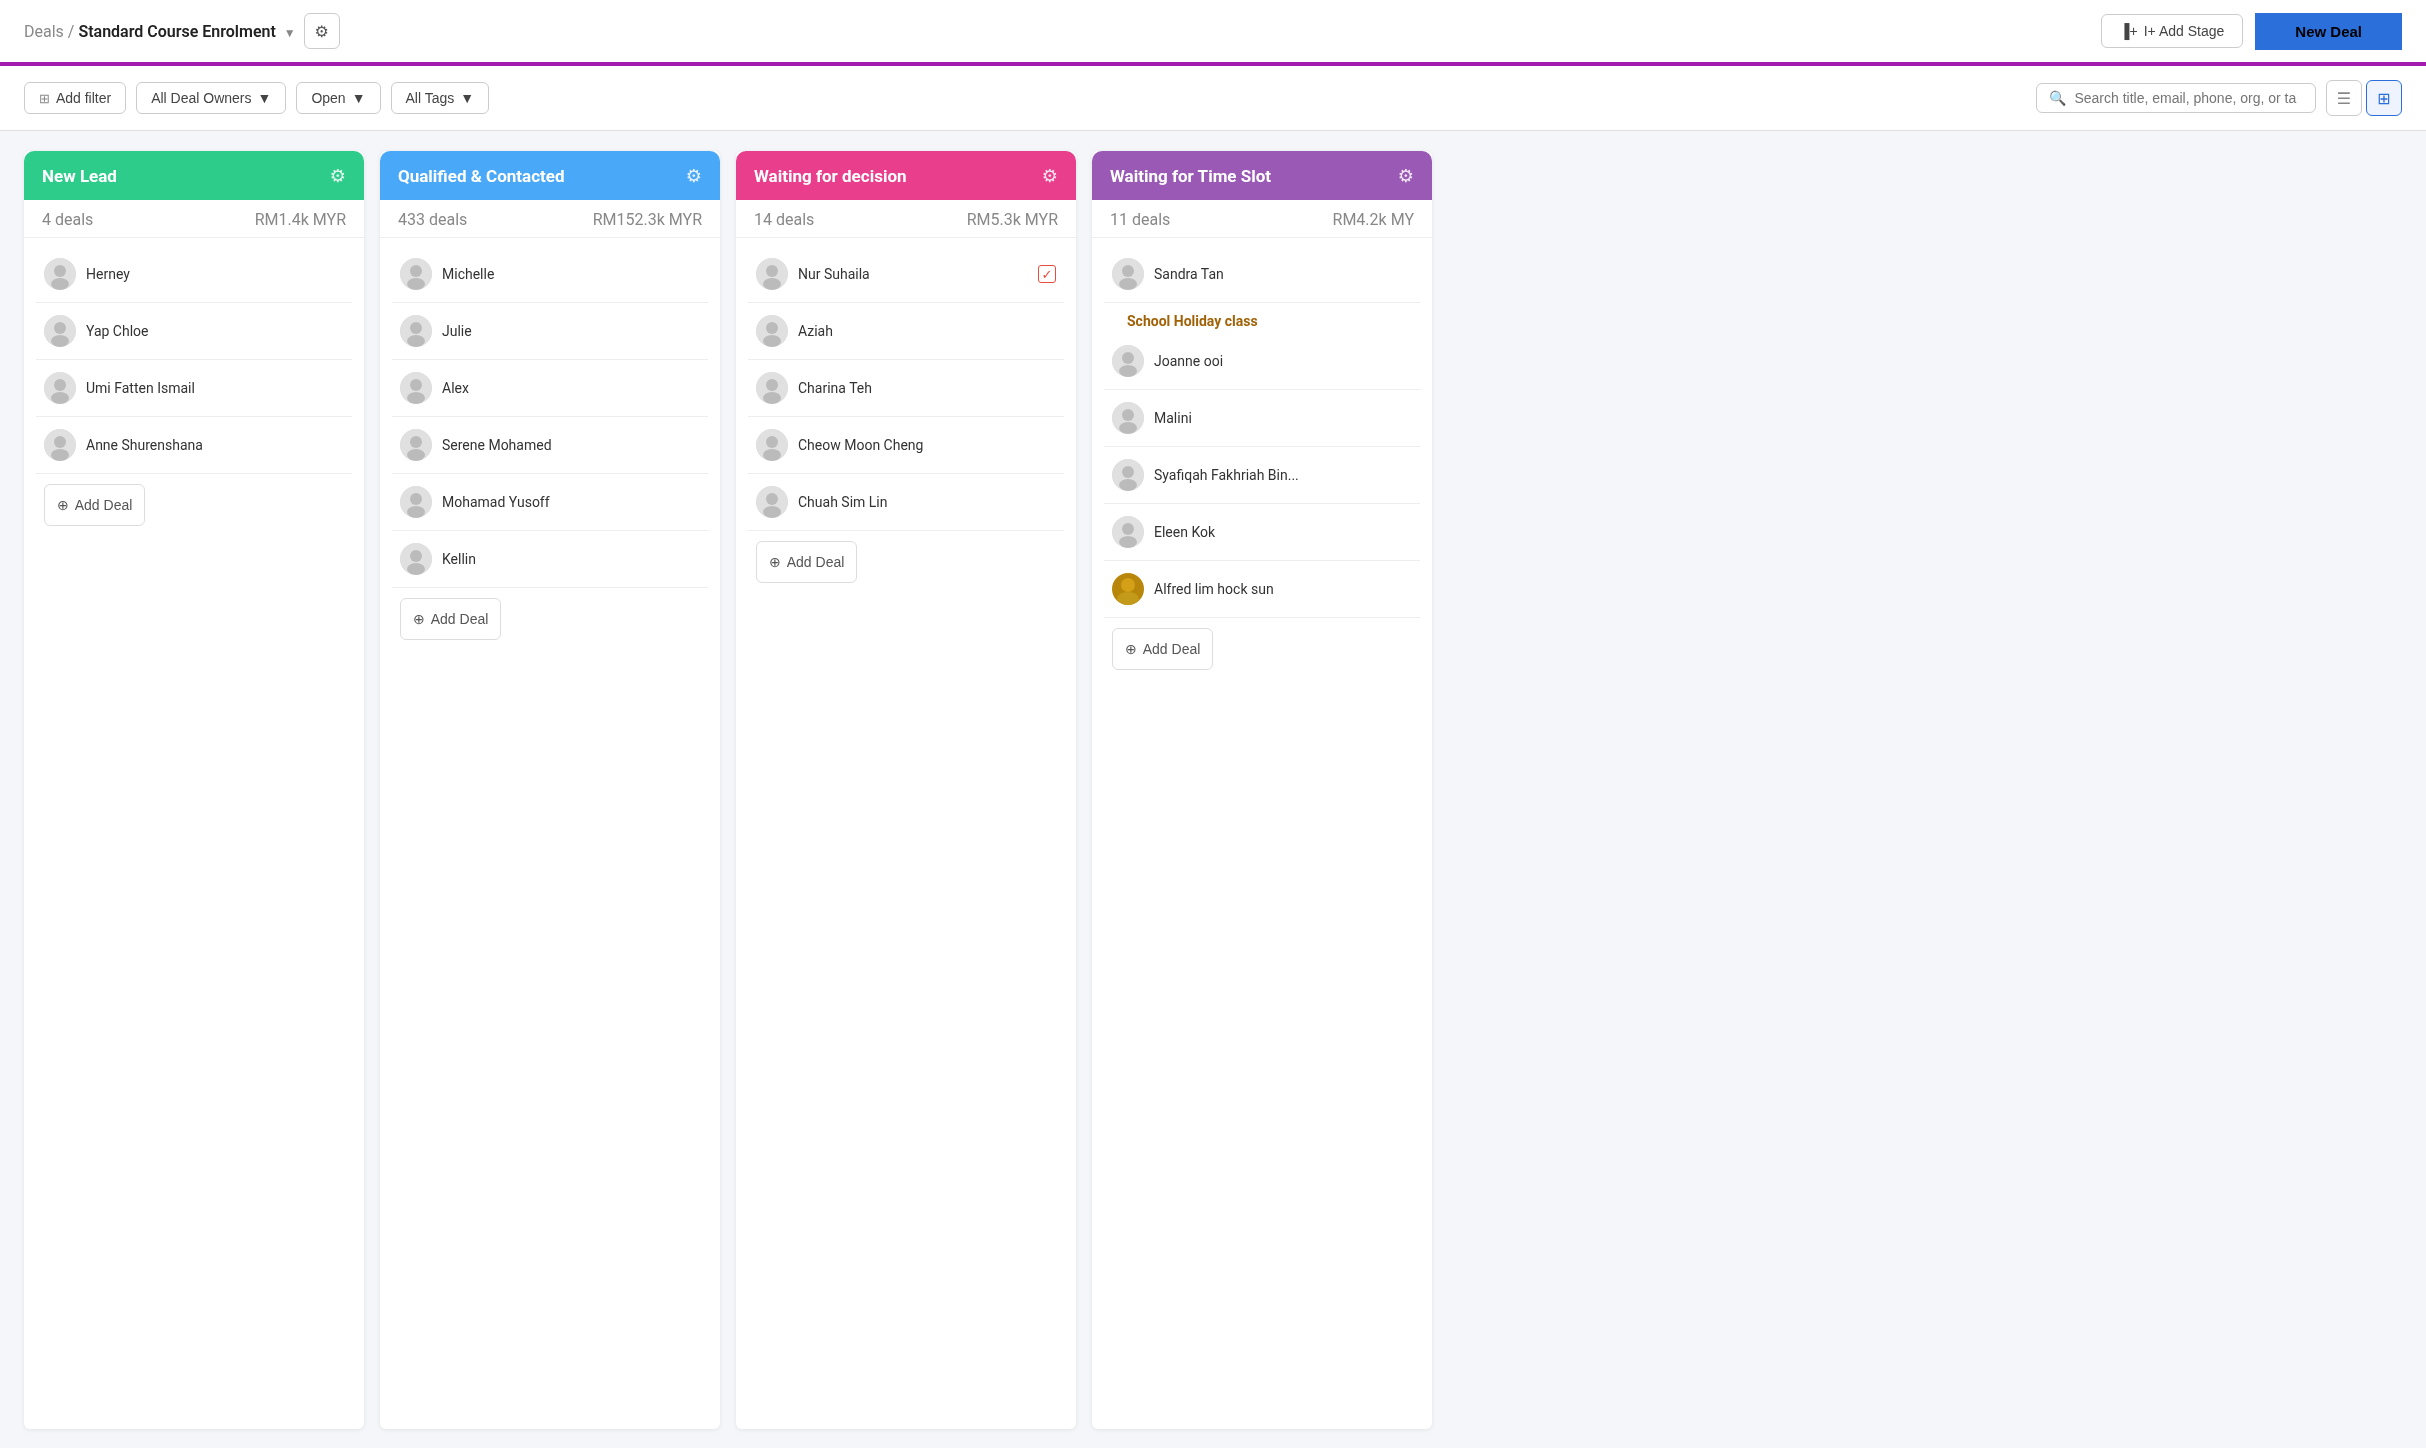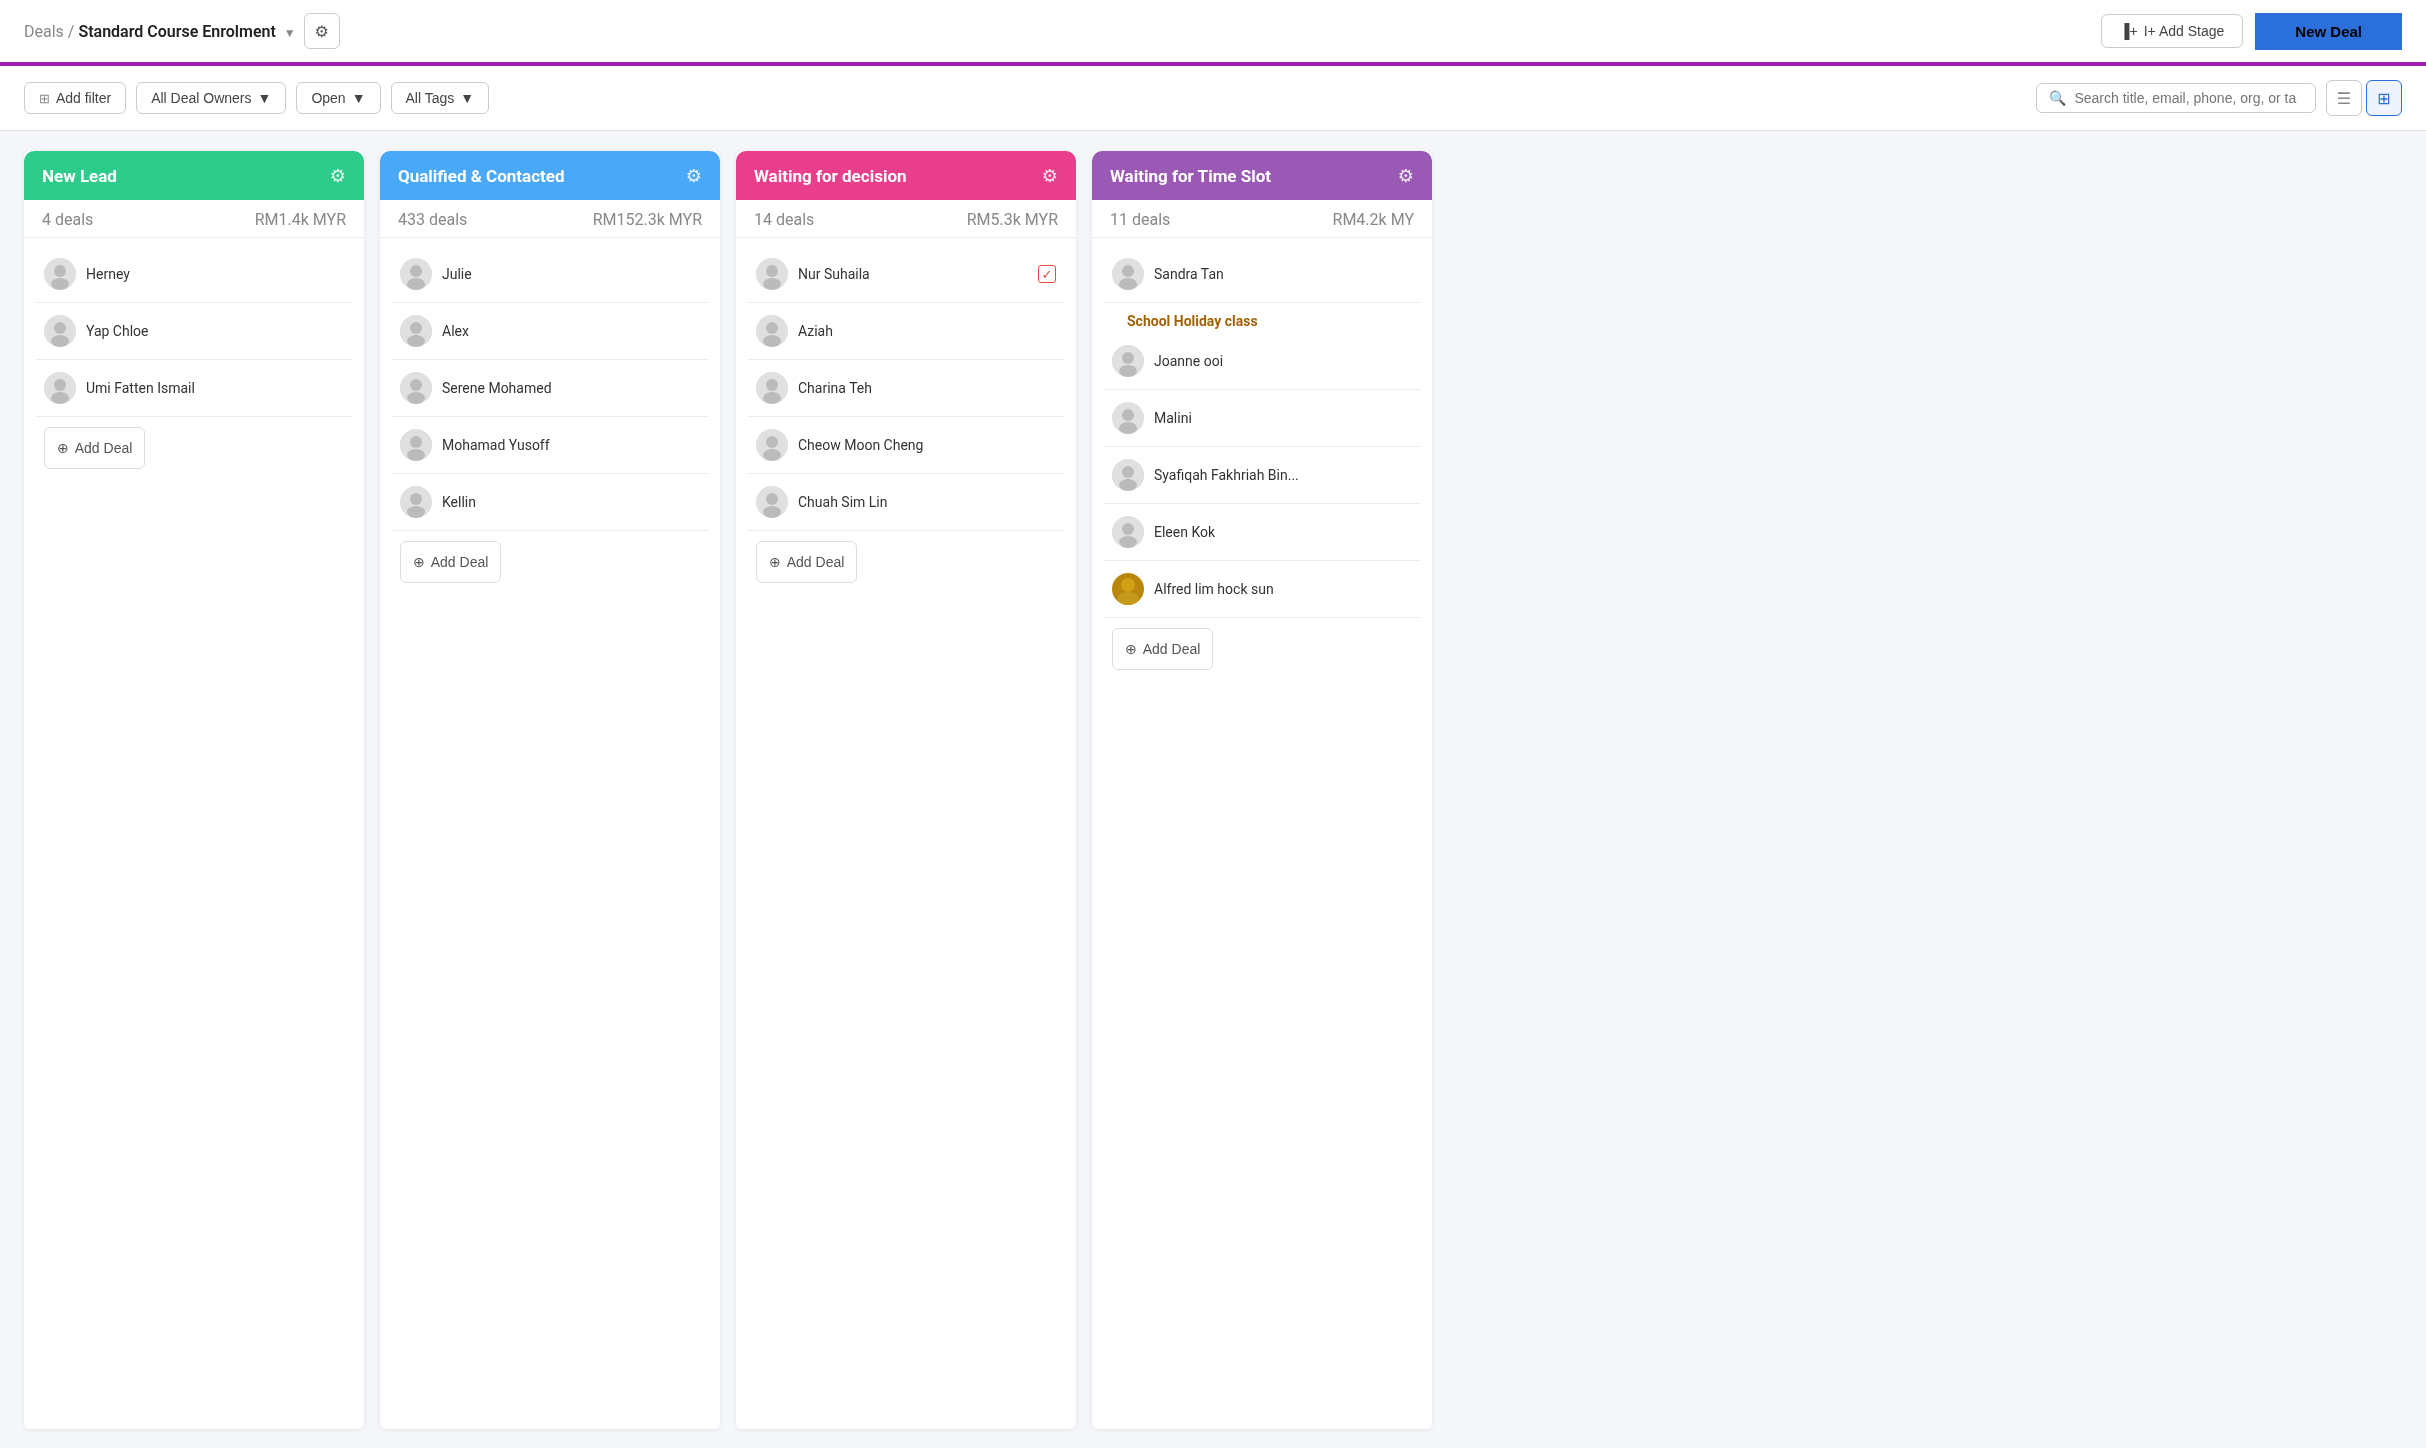--- a/index.html
+++ b/index.html
@@ -204,20 +204,30 @@
         <div class="deal-card">
           <div class="avatar">
             <svg width="32" height="32" viewBox="0 0 32 32">
               <circle cx="16" cy="16" r="16" fill="#e0e0e0"></circle>
               <circle cx="16" cy="13" r="6" fill="#bbb"></circle>
               <ellipse cx="16" cy="26" rx="9" ry="6" fill="#bbb"></ellipse>
             </svg>
           </div>
           <span class="deal-name">Umi Fatten Ismail</span>
         </div>
+        <div class="deal-card">
+          <div class="avatar">
+            <svg width="32" height="32" viewBox="0 0 32 32">
+              <circle cx="16" cy="16" r="16" fill="#e0e0e0"></circle>
+              <circle cx="16" cy="13" r="6" fill="#bbb"></circle>
+              <ellipse cx="16" cy="26" rx="9" ry="6" fill="#bbb"></ellipse>
+            </svg>
+          </div>
+          <span class="deal-name">Anne Shurenshana</span>
+        </div>
         <button class="add-deal-btn"><span>⊕</span> Add Deal</button>
       </div>
     </div>
     <div class="column">
       <div class="column-header col-blue">
     <span class="col-title">Qualified &amp; Contacted</span>
     <span class="col-gear">⚙</span>
   </div>
       <div class="col-stats">
     <span>433 deals</span>
@@ -225,20 +235,30 @@
   </div>
       <div class="col-body">
         <div class="deal-card">
           <div class="avatar">
             <svg width="32" height="32" viewBox="0 0 32 32">
               <circle cx="16" cy="16" r="16" fill="#e0e0e0"></circle>
               <circle cx="16" cy="13" r="6" fill="#bbb"></circle>
               <ellipse cx="16" cy="26" rx="9" ry="6" fill="#bbb"></ellipse>
             </svg>
           </div>
+          <span class="deal-name">Michelle</span>
+        </div>
+        <div class="deal-card">
+          <div class="avatar">
+            <svg width="32" height="32" viewBox="0 0 32 32">
+              <circle cx="16" cy="16" r="16" fill="#e0e0e0"></circle>
+              <circle cx="16" cy="13" r="6" fill="#bbb"></circle>
+              <ellipse cx="16" cy="26" rx="9" ry="6" fill="#bbb"></ellipse>
+            </svg>
+          </div>
           <span class="deal-name">Julie</span>
         </div>
         <div class="deal-card">
           <div class="avatar">
             <svg width="32" height="32" viewBox="0 0 32 32">
               <circle cx="16" cy="16" r="16" fill="#e0e0e0"></circle>
               <circle cx="16" cy="13" r="6" fill="#bbb"></circle>
               <ellipse cx="16" cy="26" rx="9" ry="6" fill="#bbb"></ellipse>
             </svg>
           </div>

